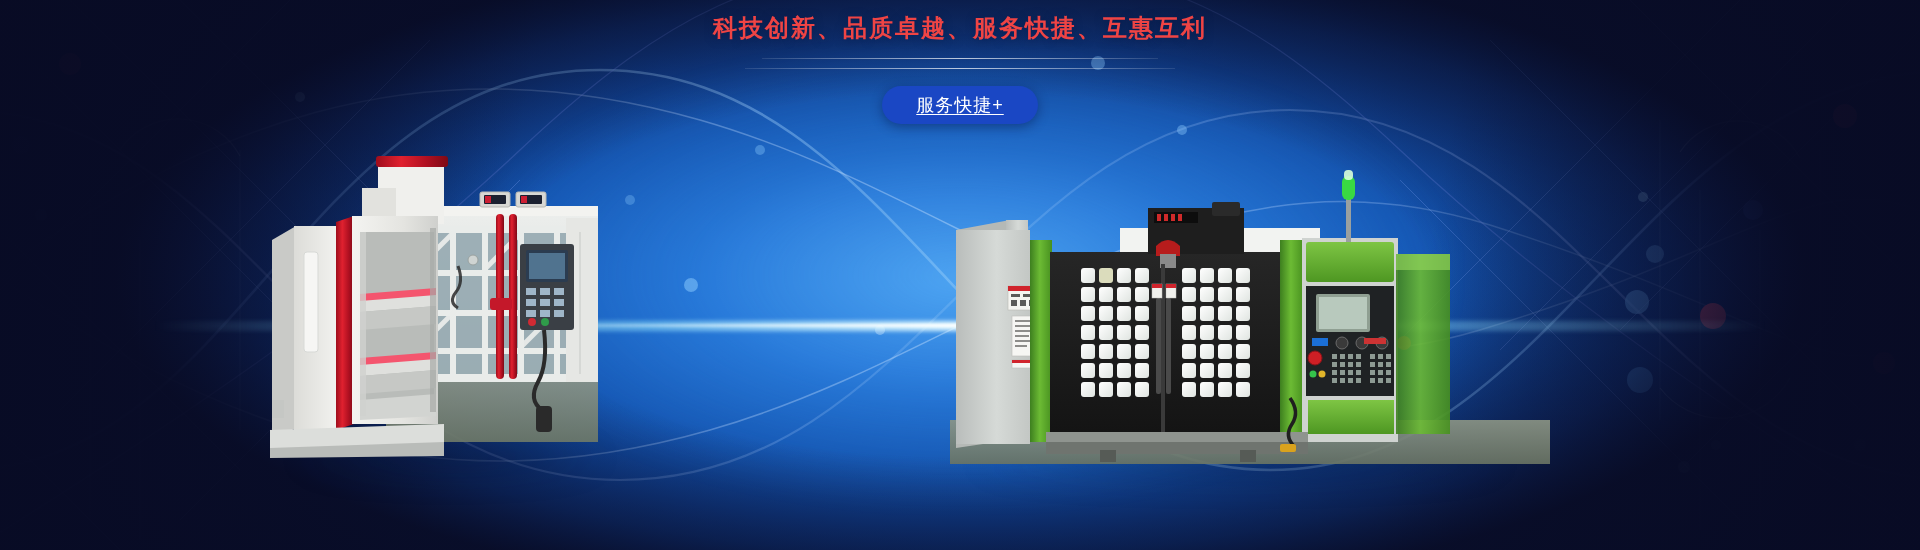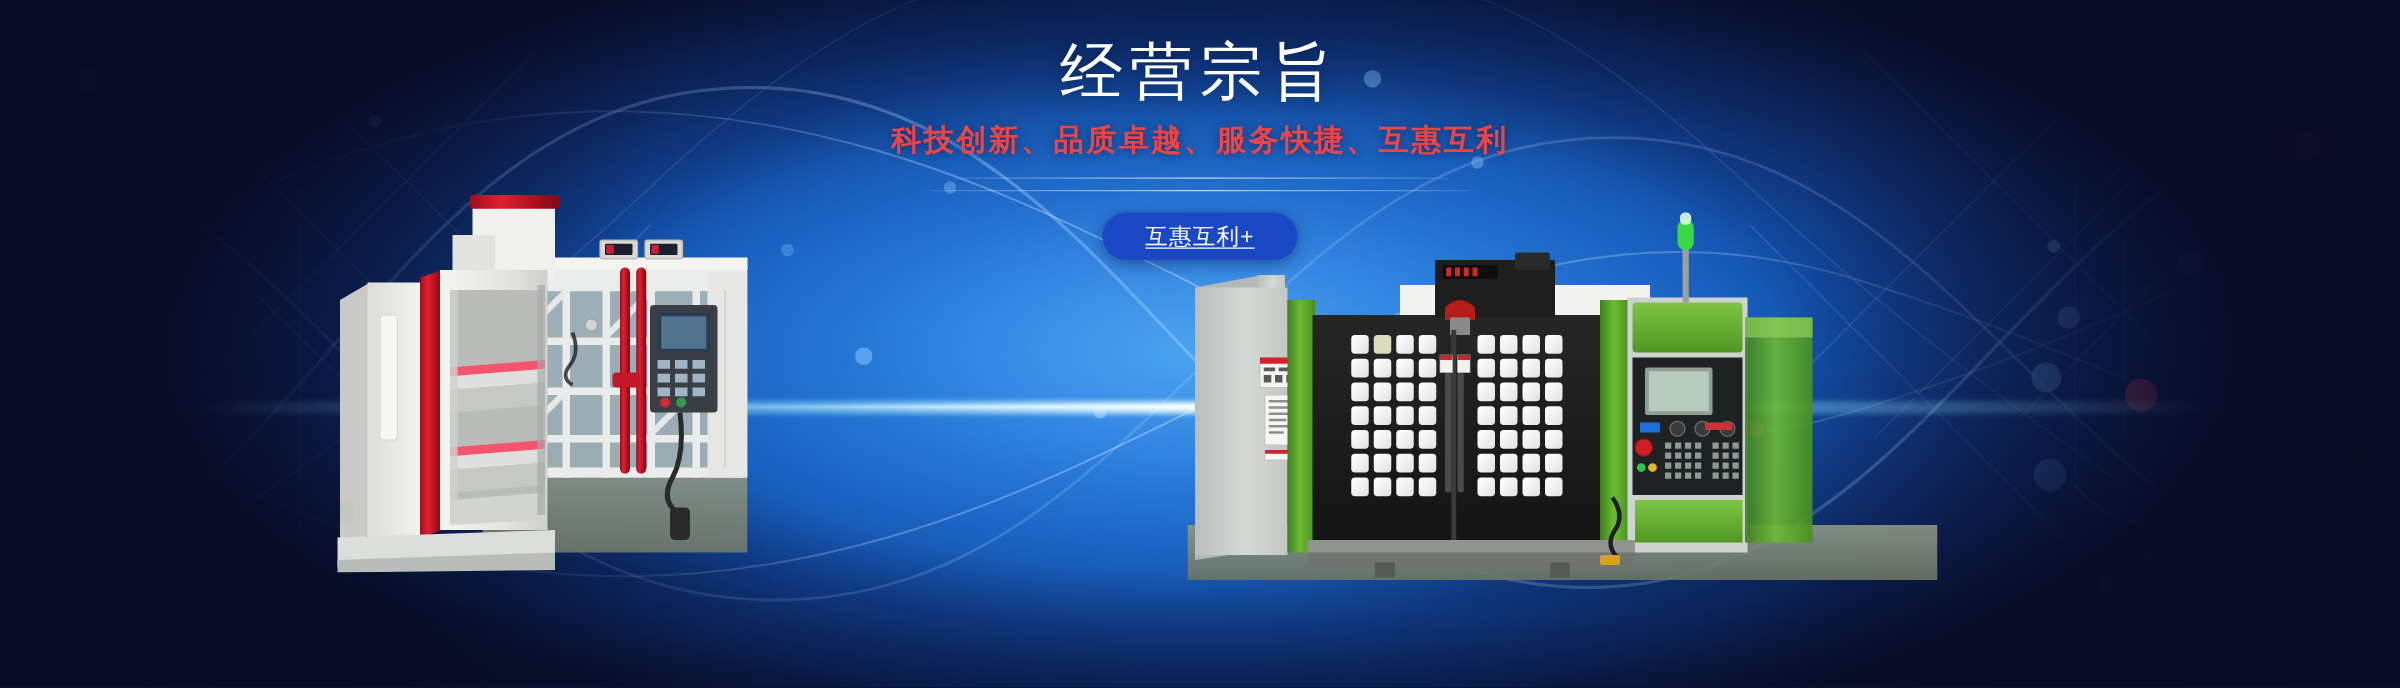--- a/index.html
+++ b/index.html
@@ -539,22 +539,21 @@
       <g fill="#d9a21e">
         <rect x="330" y="276" width="16" height="8" rx="2"></rect>
       </g>
 
       <rect x="150" y="282" width="16" height="12" fill="#565b56"></rect>
       <rect x="290" y="282" width="16" height="12" fill="#565b56"></rect>
     </svg>
   </div>
 
   <div class="textwrap">
-    <div class="title">经营宗旨</div>
     <div class="sub1">科技创新、品质卓越、服务快捷、互惠互利</div>
     <div class="rule r1"></div>
     <div class="rule r2"></div>
     <button class="cta">
-      <span>互惠互利+</span>
+      <span>服务快捷+</span>
     </button>
   </div>
 
 </div>
 
 </body></html>

